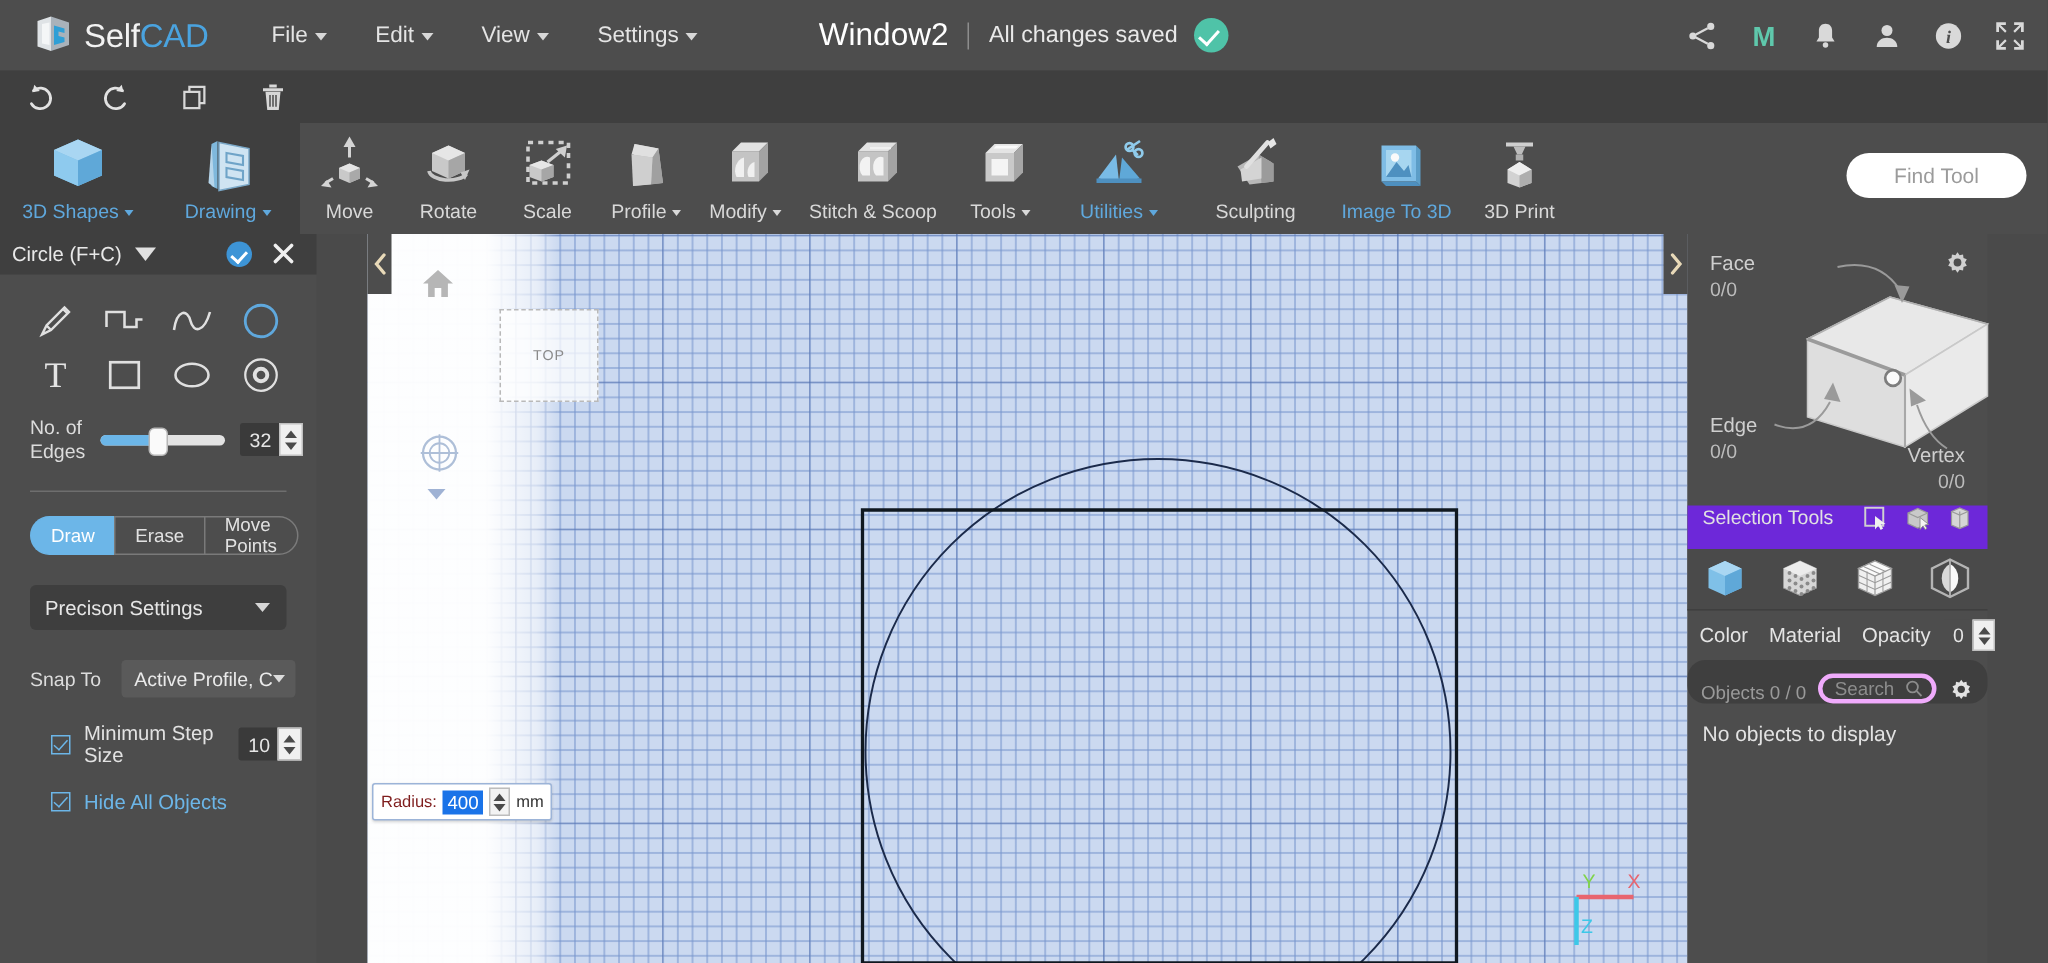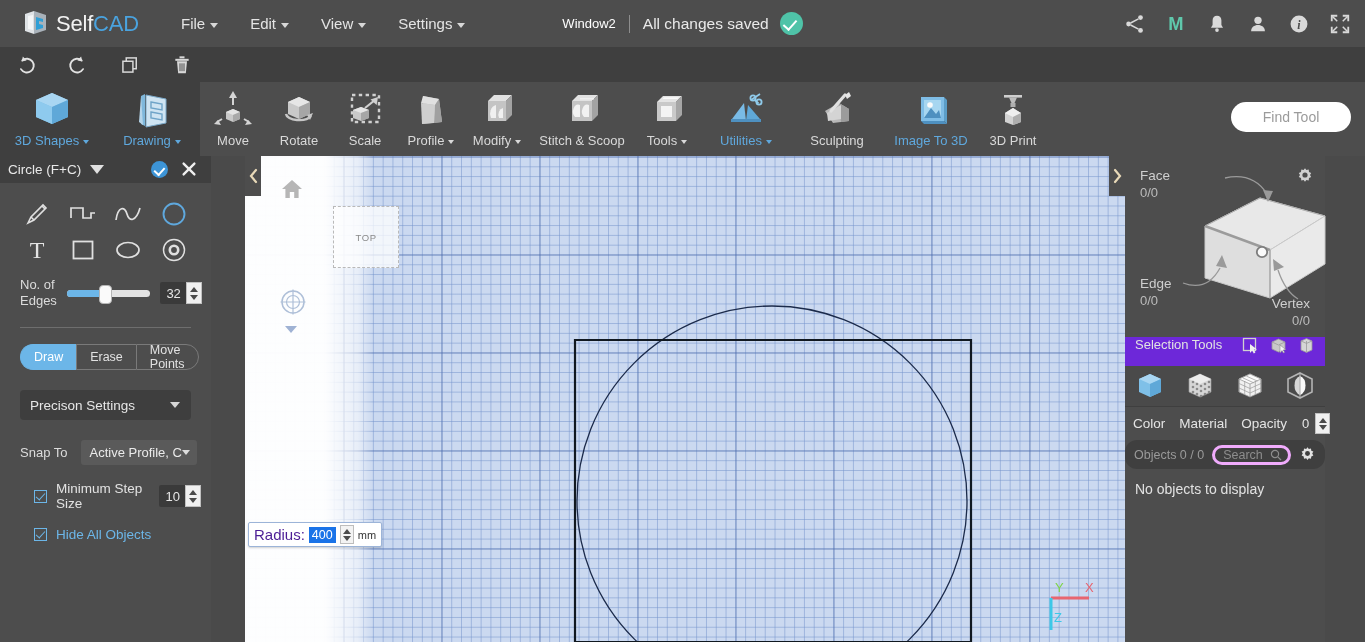--- a/index.html
+++ b/index.html
@@ -29,21 +29,21 @@
   .caret {
     display: inline-block; width: 0; height: 0; margin-left: 5px;
     border-left: 4px solid transparent; border-right: 4px solid transparent;
     border-top: 5px solid #d8d8d8; vertical-align: middle;
   }
   .title-group {
     position: absolute; left: 0; right: 0; top: 0; height: 47px;
     display: flex; align-items: center; justify-content: center;
     pointer-events: none;
   }
-  .win-title { color: #fff; font-size: 13px; pointer-events: auto; }
+  .win-title { color: #fff; font-size: 21px; pointer-events: auto; }
   .divider-v { width: 1px; height: 18px; background: #8d8d8d; margin: 0 13px; }
   .saved-text { color: #e9e9e9; font-size: 15.5px; pointer-events: auto; }
   .saved-check {
     width: 23px; height: 23px; border-radius: 50%; background: #4fc3a8;
     margin-left: 11px; position: relative; pointer-events: auto;
   }
   .saved-check::after {
     content: ""; position: absolute; left: 6px; top: 5px;
     width: 6px; height: 11px; border: solid #fff;
     border-width: 0 2.4px 2.4px 0; transform: rotate(42deg);
@@ -261,21 +261,21 @@
     border-top: 7px solid #9fb2d4; cursor: pointer;
   }
   .shape-svg { position: absolute; inset: 0; pointer-events: none; }
 
   .radius-box {
     position: absolute; left: 3px; top: 366px; height: 25px;
     background: #fff; border: 1px solid #9cb4d8; border-radius: 2px;
     display: flex; align-items: center; padding: 0 5px; gap: 4px;
     box-shadow: 0 1px 2px rgba(0,0,0,0.18);
   }
-  .radius-box .rb-lbl { color: #4c1d95; font-size: 15px; }
+  .radius-box .rb-lbl { color: #7f1d1d; font-size: 11px; }
   .radius-box .rb-val {
     background: #1a73e8; color: #fff; font-size: 12.5px; padding: 1px 3px;
   }
   .radius-box .rb-unit { color: #333; font-size: 11px; }
   .rb-spin {
     width: 14px; height: 19px; background: #f3f3f3; border: 1px solid #bdbdbd;
     display: flex; flex-direction: column; align-items: center;
     justify-content: center; gap: 2px; cursor: pointer;
   }
   .axis-gizmo { position: absolute; right: 22px; bottom: 8px; }
@@ -331,21 +331,21 @@
   }
   .op-spin .val { color: #e6e6e6; font-size: 13px; padding: 0 6px;
                   display: flex; align-items: center; }
   .op-spin .arrows {
     width: 15px; background: #f0f0f0; border: 1px solid #c0c0c0;
     display: flex; flex-direction: column; justify-content: center;
     align-items: center; gap: 2px; cursor: pointer;
   }
 
   .objects-row {
-    height: 29px; background: #3f3f3f; display: flex; align-items: center;
+    height: 29px; background: #3f3f3f; display: flex; align-items: flex-end;
     padding: 0 9px; gap: 8px; border-radius: 12px;
   }
   .objects-lbl { color: #9a9a9a; font-size: 12.5px; }
   .search-box {
     flex: 1; height: 20px; border: 3px solid #f0abfc; border-radius: 10px;
     display: flex; align-items: center; padding: 0 8px; position: relative;
     cursor: text; max-width: 112px;
   }
   .search-box .sp { color: #8d8d8d; font-size: 12.5px; }
   .search-box .si { position: absolute; right: 6px; }

